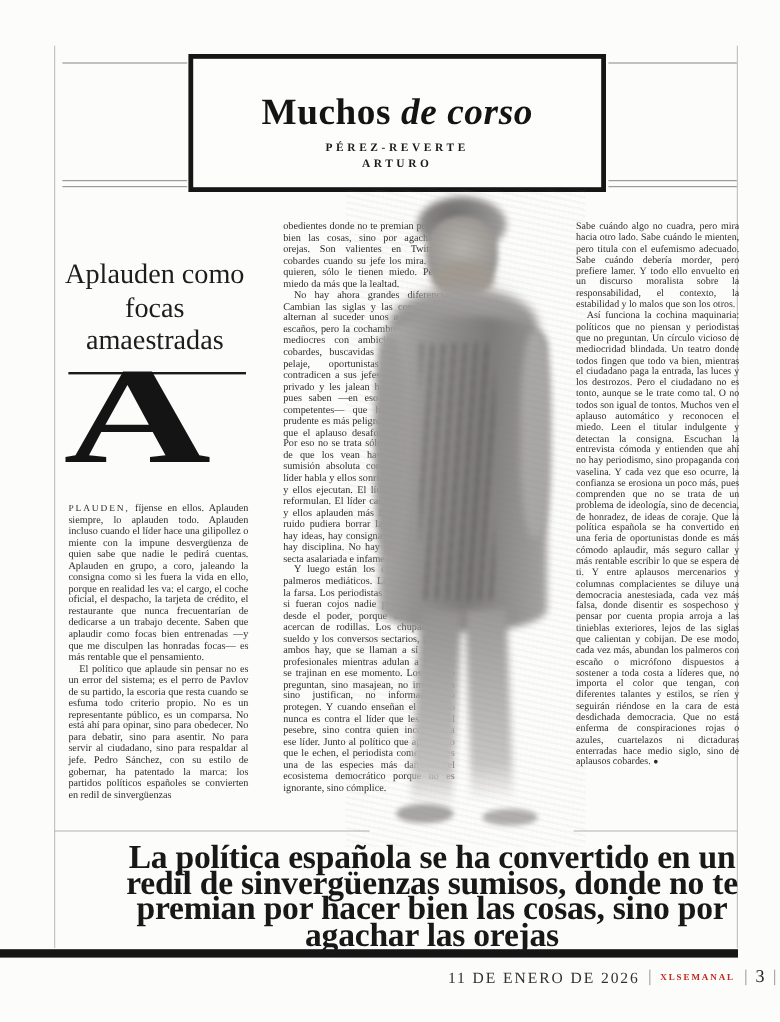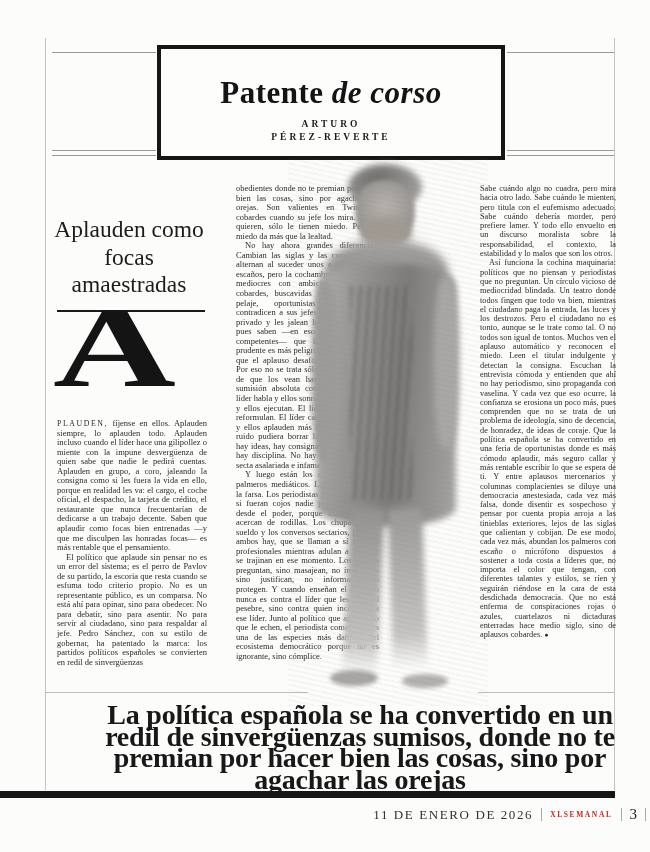--- a/index.html
+++ b/index.html
@@ -84,26 +84,26 @@
 
   <div class="rule" style="left:45px;top:38px;width:1px;height:752px;"></div>
   <div class="rule" style="left:614px;top:38px;width:1px;height:752px;"></div>
   <div class="rule" style="left:52px;top:52px;width:104px;height:1px;background:#9a9a98;"></div>
   <div class="rule" style="left:507px;top:52px;width:107px;height:1px;background:#9a9a98;"></div>
   <div class="dblrule" style="left:52px;top:150px;width:104px;"></div>
   <div class="dblrule" style="left:507px;top:150px;width:107px;"></div>
 
   <div class="masthead">
     <div class="masthead-title">
-      <span>Patente</span>
+      <span>Muchos</span>
       <span class="accent">de corso</span>
     </div>
     <div class="masthead-author">
+      <div>PÉREZ-REVERTE</div>
       <div>ARTURO</div>
-      <div>PÉREZ-REVERTE</div>
     </div>
   </div>
 
   <div class="headline">Aplauden como focas amaestradas</div>
   <div class="headline-rule"></div>
 
   <div class="dropcap">A</div>
 
   <div class="bodycol col1">
     <p><span class="smallcaps">PLAUDEN,</span> <span>fíjense en ellos. Aplauden siempre, lo aplauden todo. Aplauden incluso cuando el líder hace una gilipollez o miente con la impune desvergüenza de quien sabe que nadie le pedirá cuentas. Aplauden en grupo, a coro, jaleando la consigna como si les fuera la vida en ello, porque en realidad les va: el cargo, el coche oficial, el despacho, la tarjeta de crédito, el restaurante que nunca frecuentarían de dedicarse a un trabajo decente. Saben que aplaudir como focas bien entrenadas —y que me disculpen las honradas focas— es más rentable que el pensamiento.</span></p>

